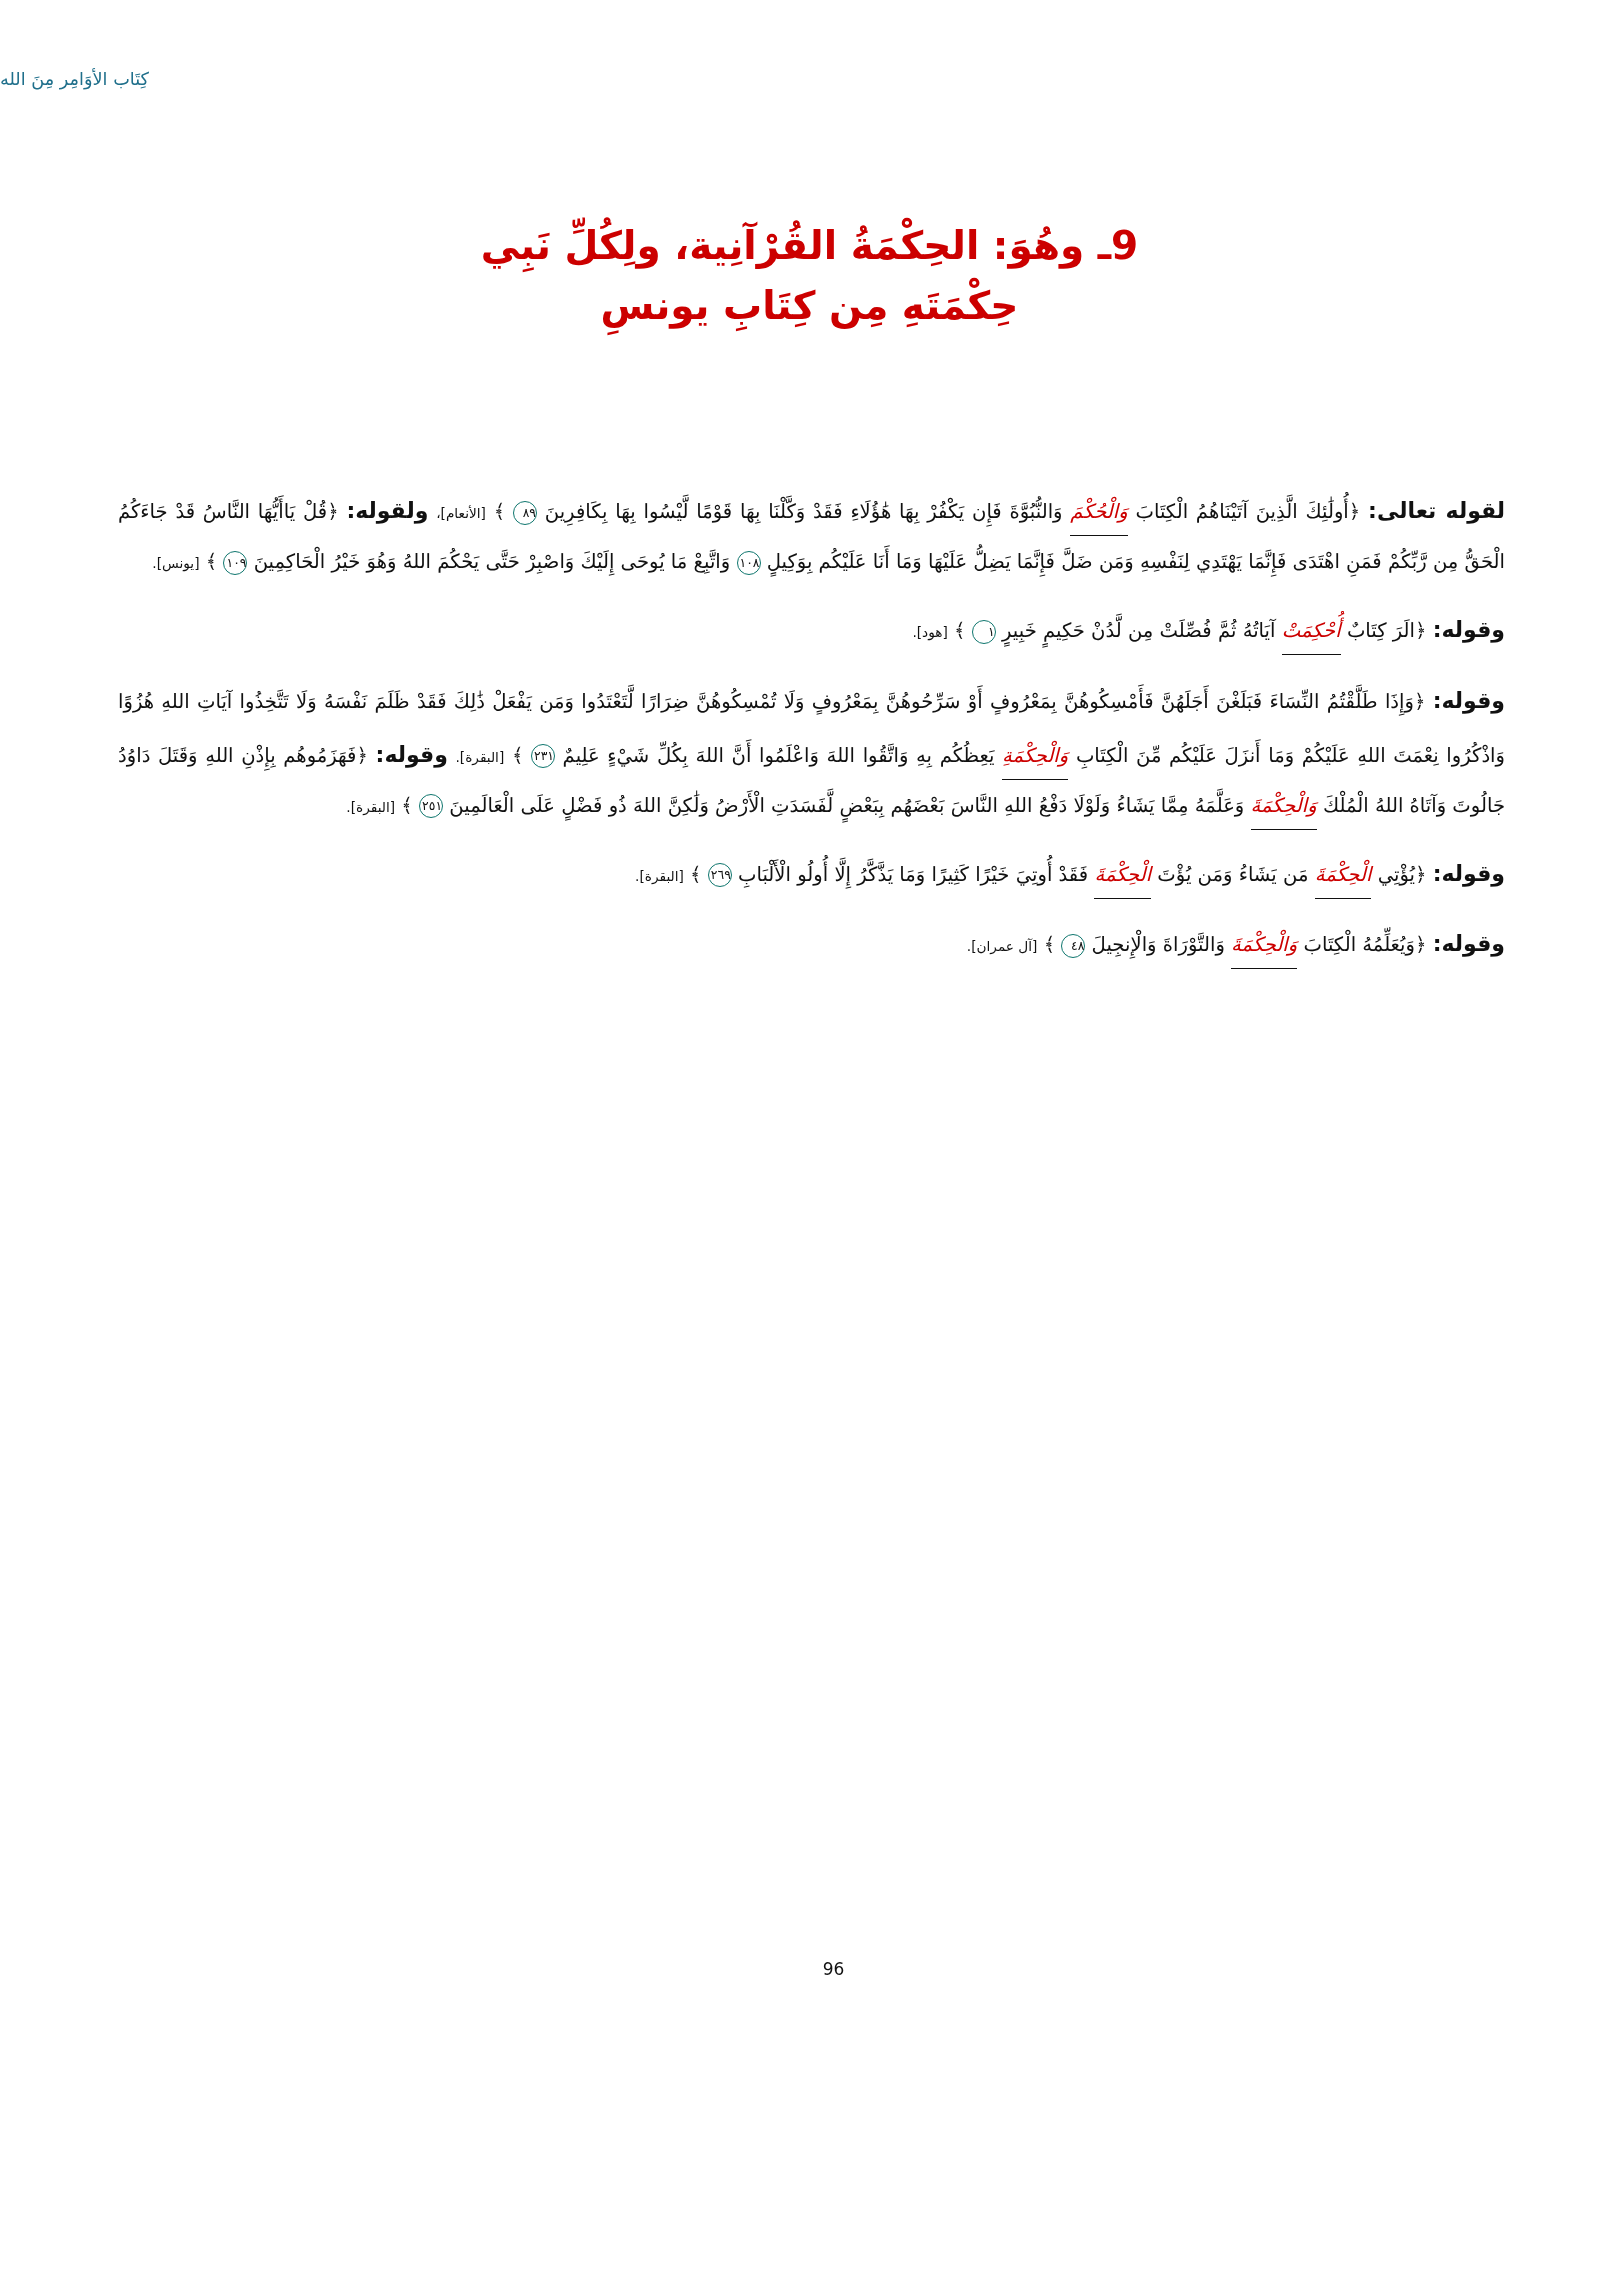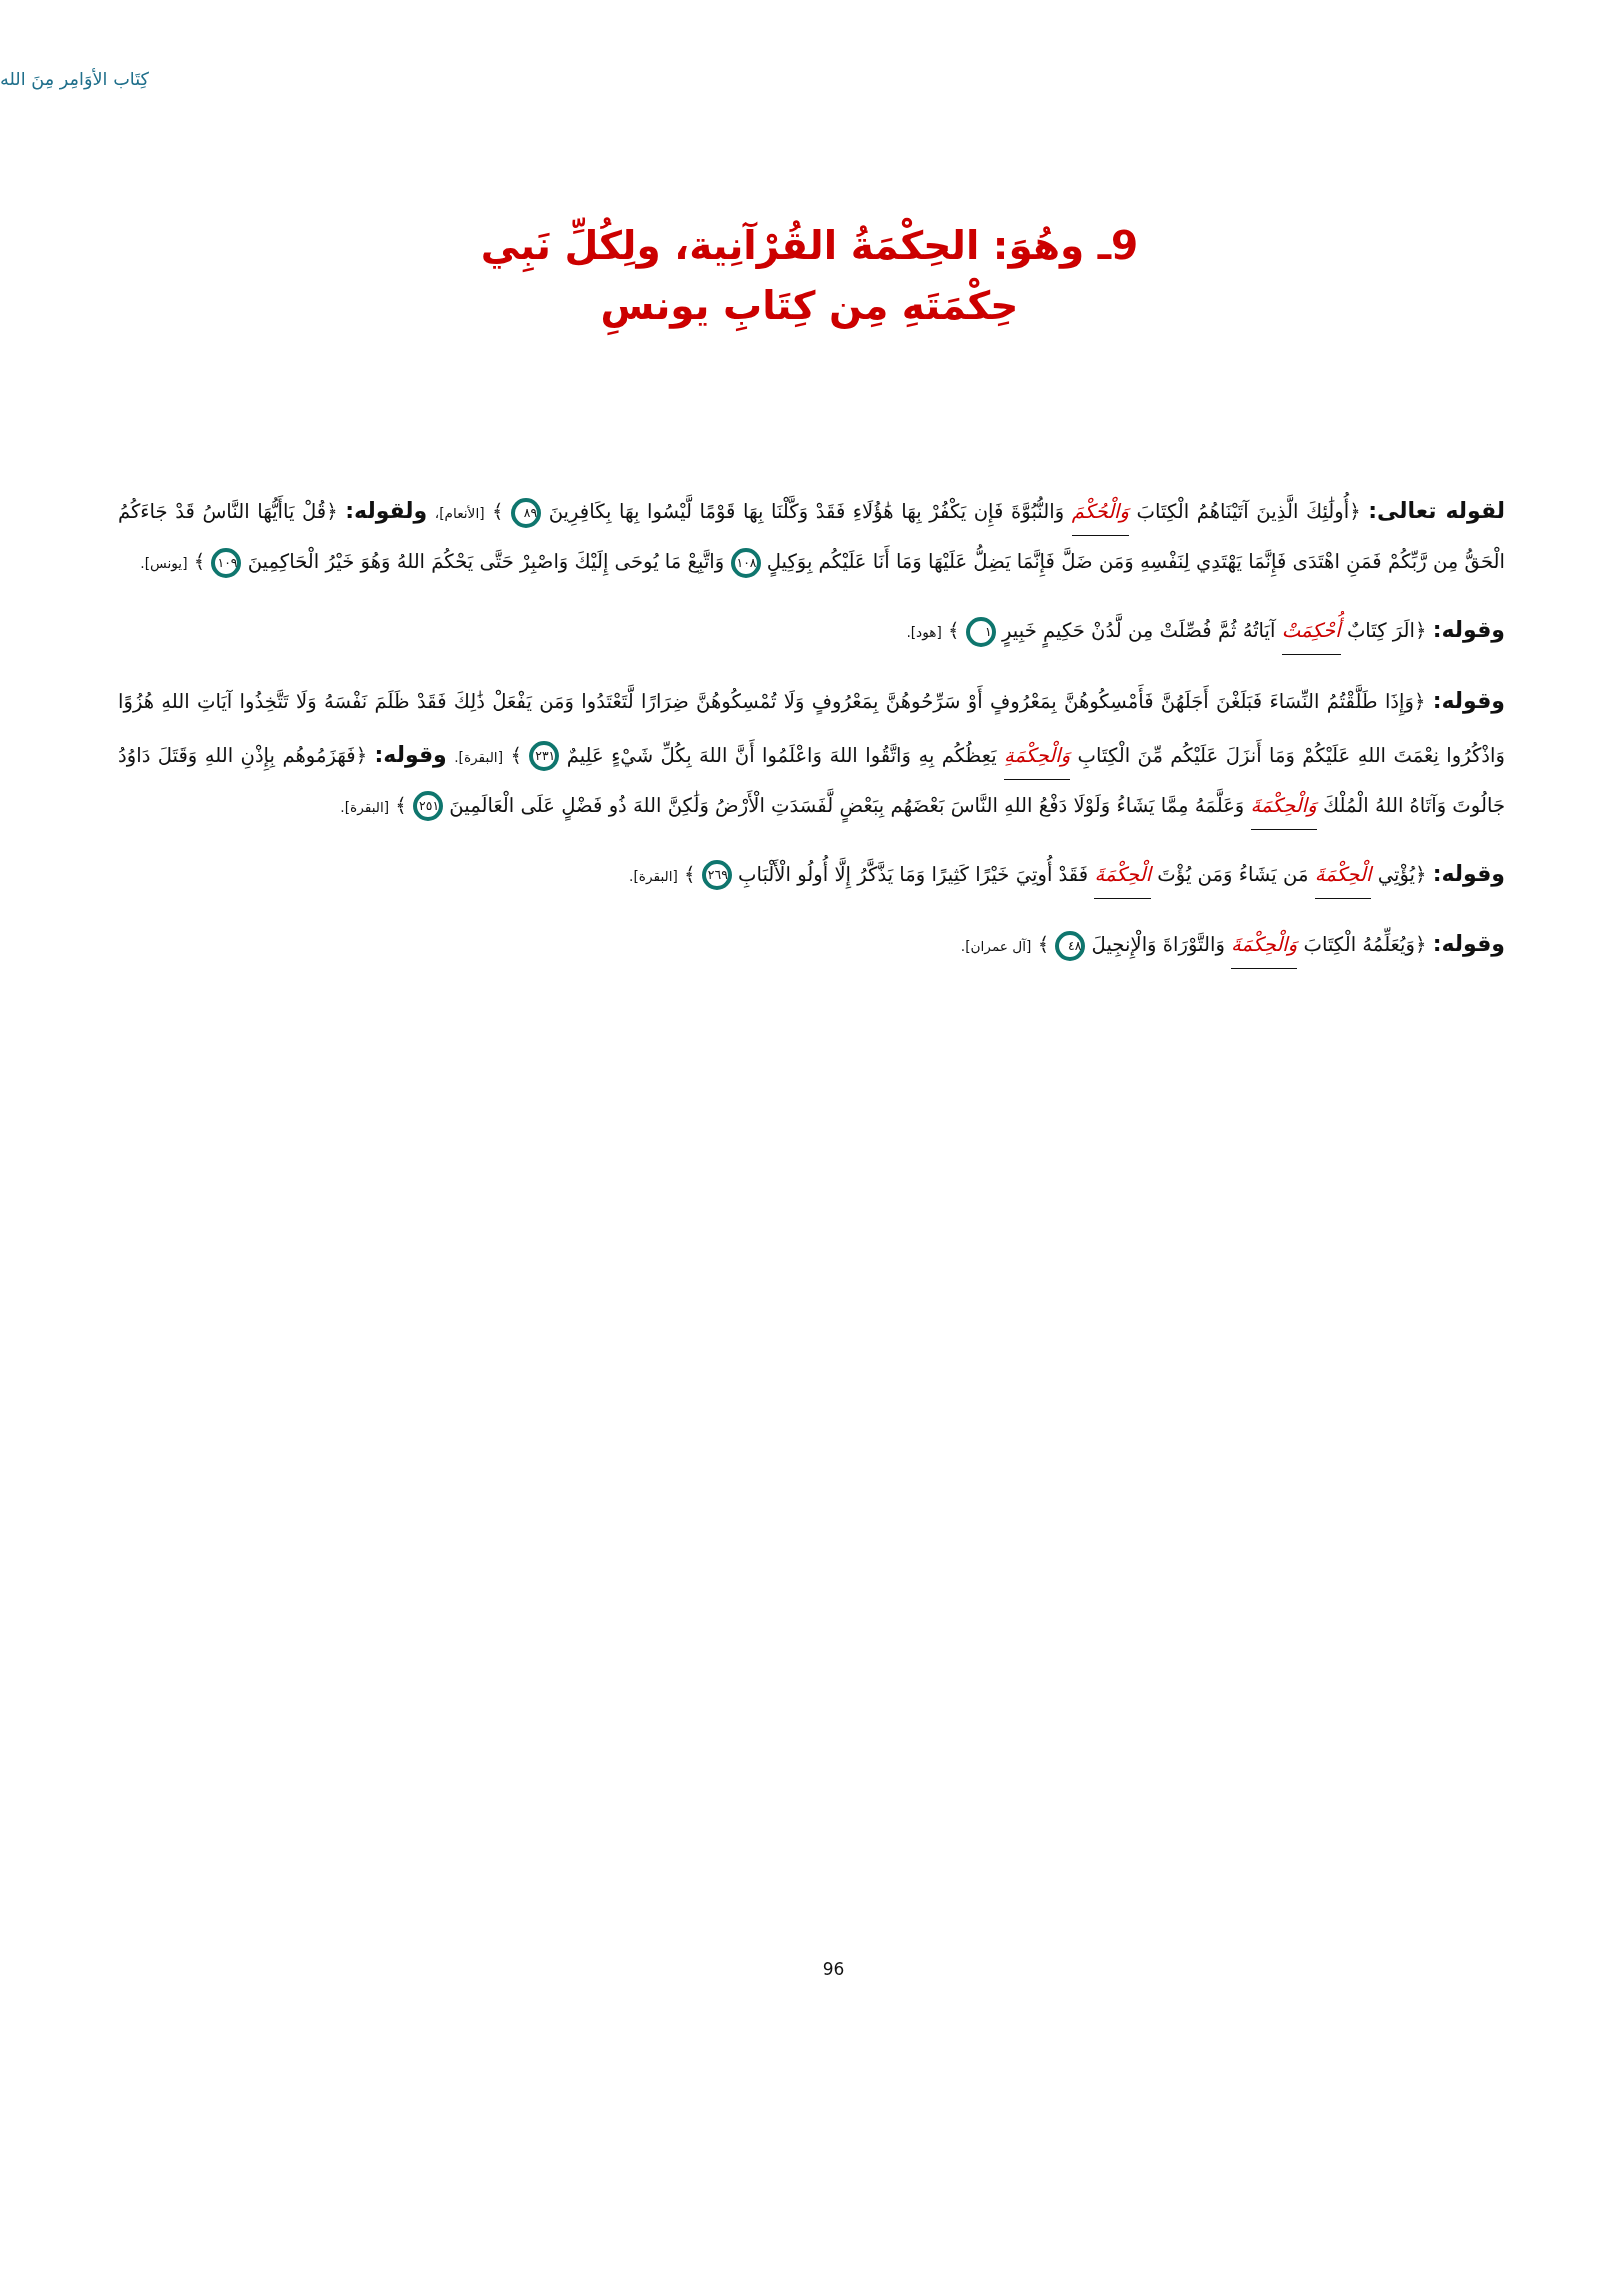--- a/index.html
+++ b/index.html
@@ -83,21 +83,21 @@
   .brace { font-size: 19.6px; }
   .hl {
     color: #cc0000;
     border-bottom: 1.3px solid #111111;
     padding-bottom: 12px;
     font-style: italic;
   }
   .ayah-num {
     display: inline-block;
     font-size: 12.4px;
-    border: 4px solid #0f766e;
+    border: 1px solid #0f766e;
     border-radius: 50%;
     width: 22px;
     height: 22px;
     line-height: 21px;
     text-align: center;
     vertical-align: 1.3px;
     font-family: "DejaVu Sans", sans-serif;
   }
   .surah {
     font-size: 13.7px;

